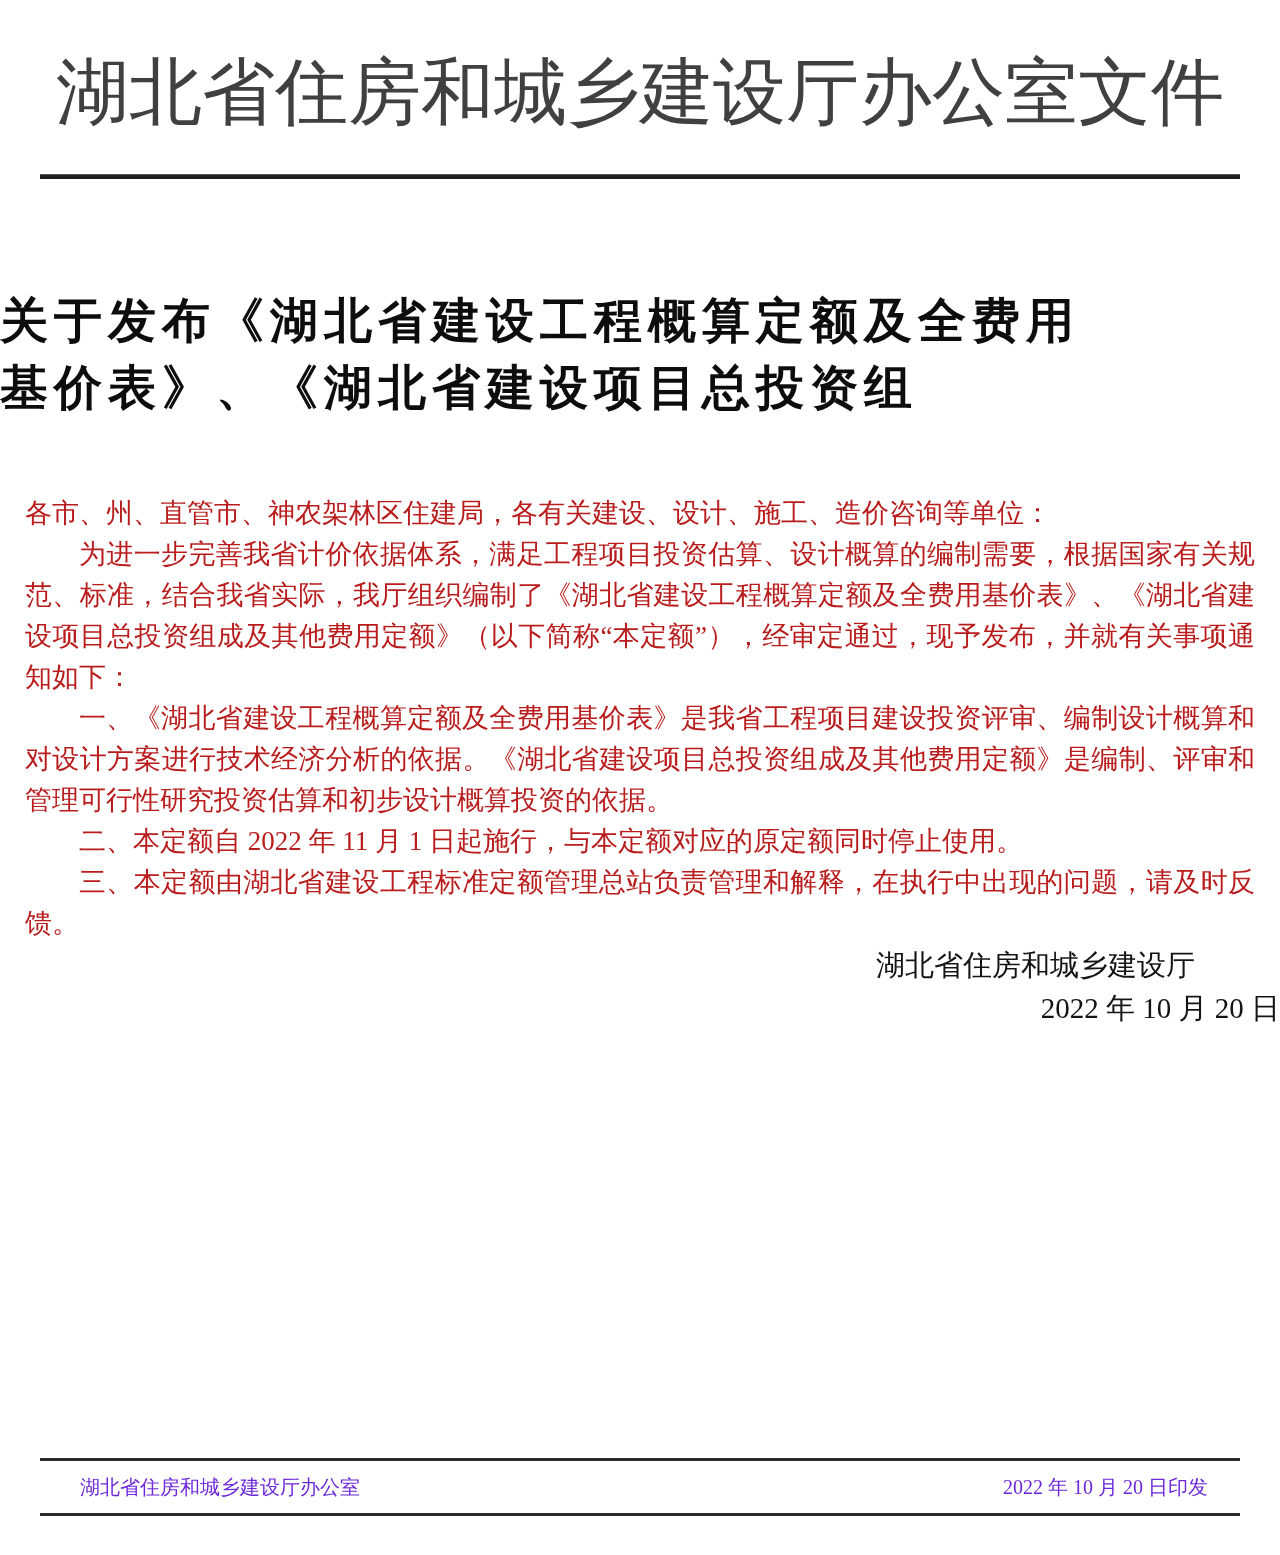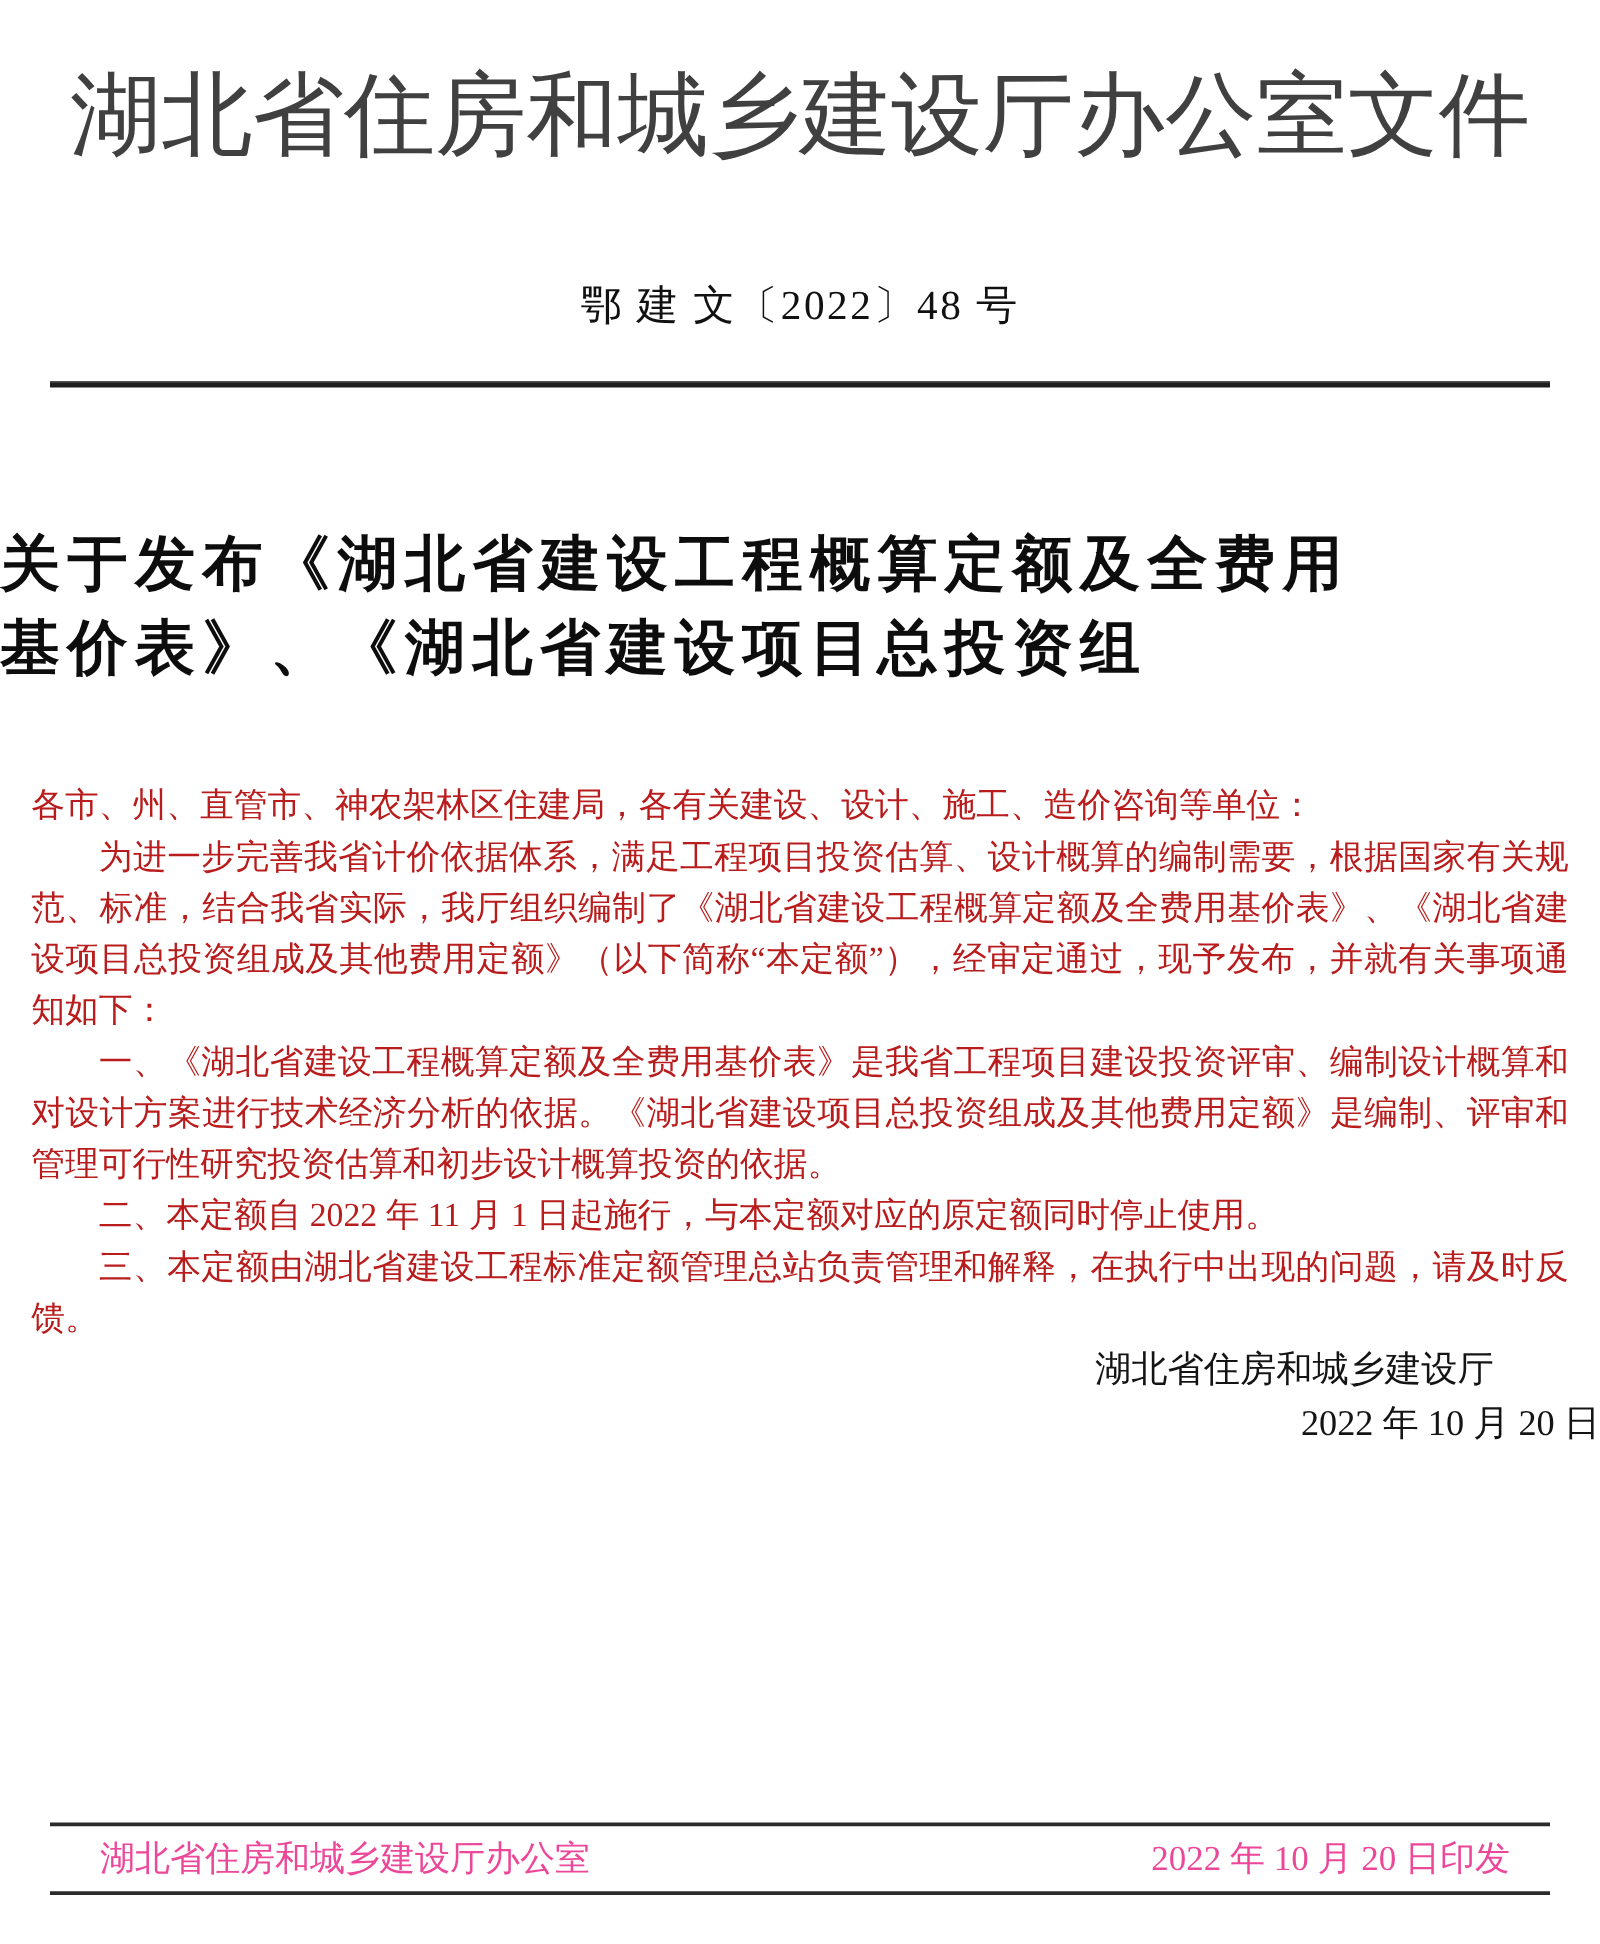--- a/index.html
+++ b/index.html
@@ -80,32 +80,31 @@
     left: 40px;
     right: 40px;
     top: 1458px;
     height: 52px;
     border-top: 3px solid #2b2b2b;
     border-bottom: 3px solid #2b2b2b;
     display: flex;
     align-items: center;
     justify-content: space-between;
     padding: 0 32px 0 40px;
-    font-size: 28px;
-    color: #ec4899;
+    font-size: 20px;
+    color: #6d28d9;
   }
 </style>
 </head>
 <body>
 
 <div class="page">
 
   <div class="org-header">湖北省住房和城乡建设厅办公室文件</div>
 
-  <div class="doc-number">鄂 建 文〔2022〕48 号</div>
 
   <div class="rule"></div>
 
   <div class="doc-title">
     <div>关于发布《湖北省建设工程概算定额及全费用</div>
     <div>基价表》、《湖北省建设项目总投资组</div>
   </div>
 
   <div class="body-text">
     <p>各市、州、直管市、神农架林区住建局，各有关建设、设计、施工、造价咨询等单位：</p>

